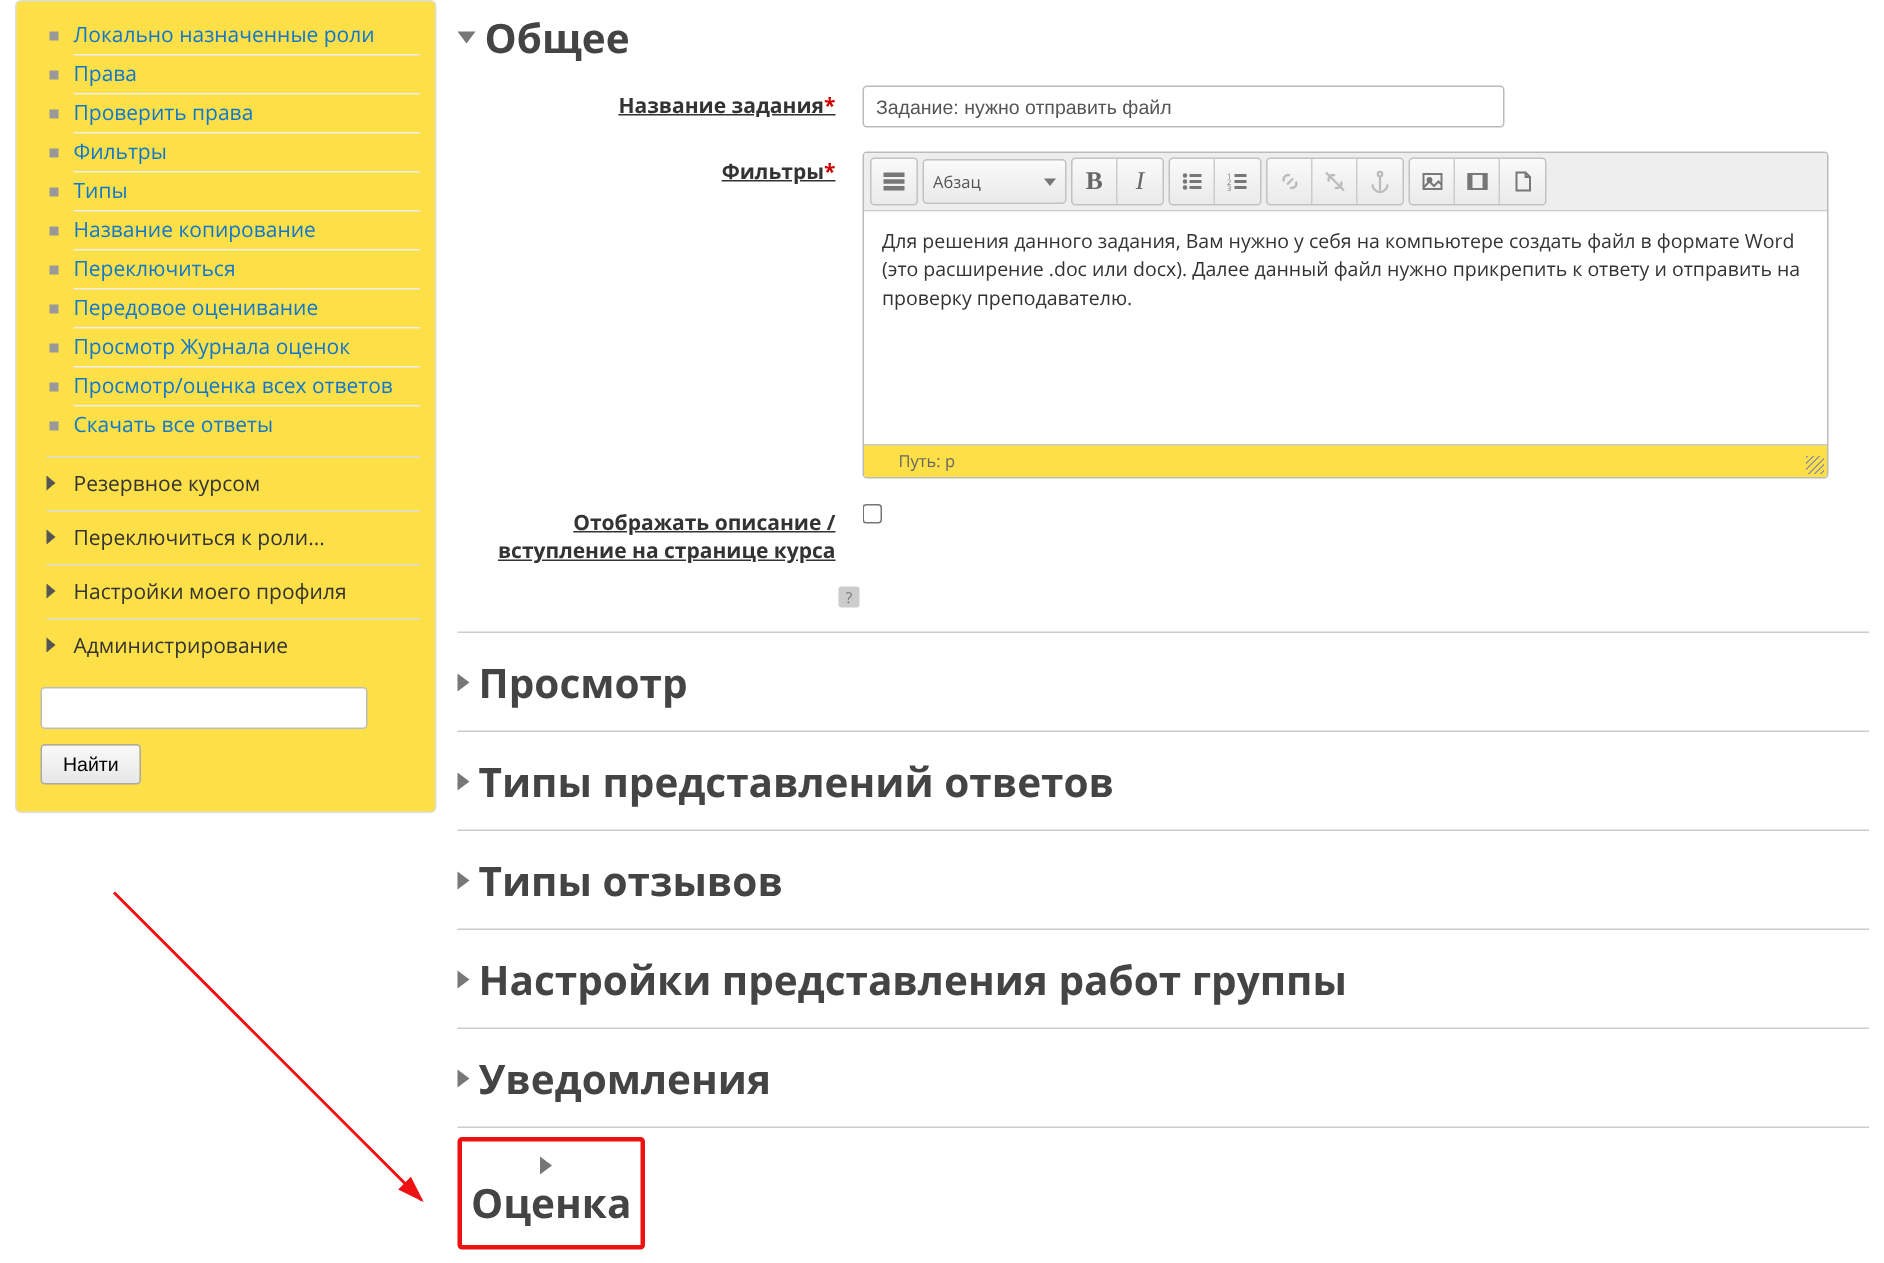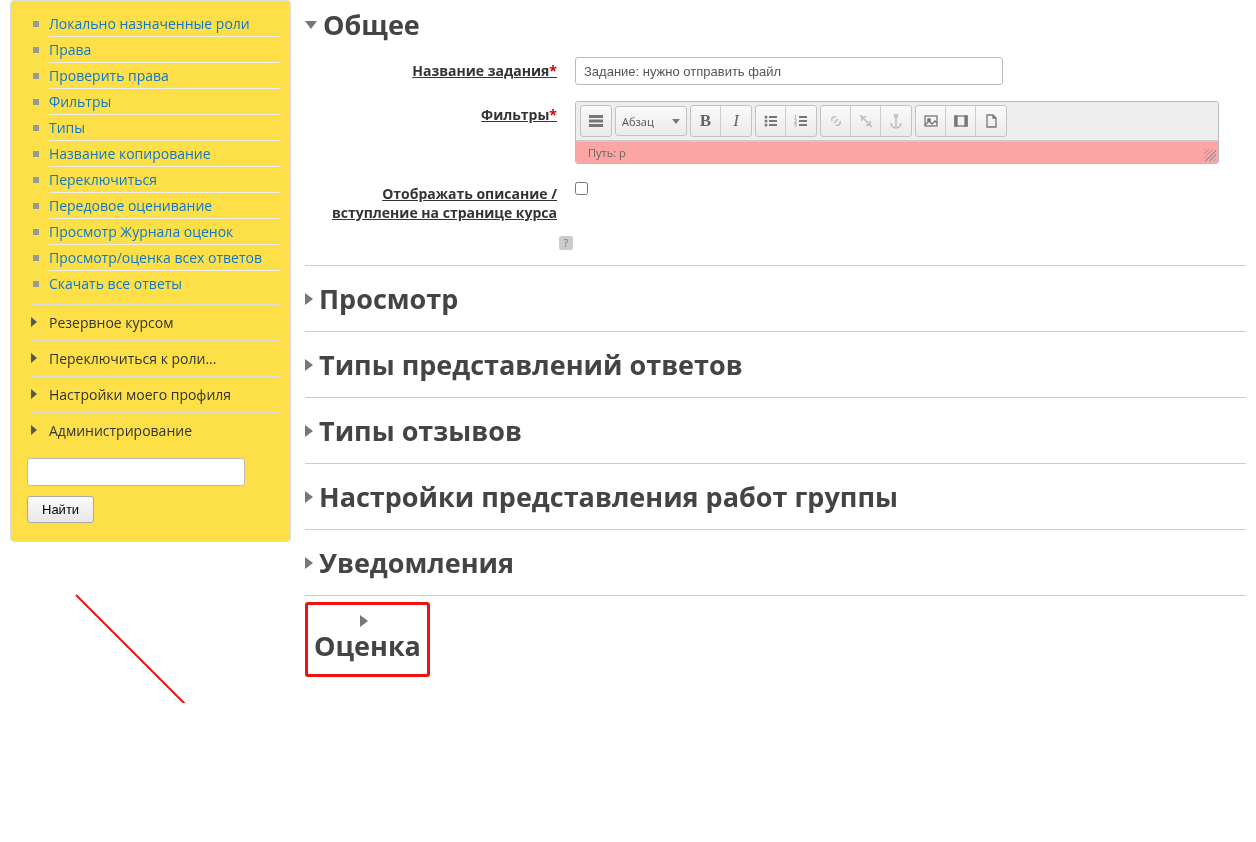--- a/index.html
+++ b/index.html
@@ -29,24 +29,24 @@
 .form-label { width: 270px; text-align: right; padding-right: 18px; font-size: 14px; font-weight: 700; color: #333; padding-top: 4px; text-decoration: underline; }
 .req { color: #cc0000; }
 .form-field { flex: 1; }
 .text-input { width: 428px; height: 28px; border: 1px solid #bbb; border-radius: 3px; padding: 0 8px; font-size: 13px; color: #555; }
 .editor { width: 644px; border: 1px solid #bbb; border-radius: 3px; overflow: hidden; }
 .toolbar { background: #eee; border-bottom: 1px solid #ccc; padding: 3px 4px; display: flex; align-items: center; gap: 3px; }
 .tb-group { display: flex; border: 1px solid #c2c2c2; border-radius: 3px; overflow: hidden; background: linear-gradient(#fafafa,#eaeaea); }
 .tb-btn { width: 30px; height: 30px; display: flex; align-items: center; justify-content: center; border-right: 1px solid #ccc; cursor: pointer; color: #666; font-size: 14px; }
 .tb-btn:last-child { border-right: none; }
 .tb-btn.dim { color: #bbb; }
-.tb-select { display: flex; align-items: center; justify-content: space-between; width: 72px; height: 30px; border: 1px solid #c2c2c2; border-radius: 3px; background: linear-gradient(#fafafa,#eaeaea); padding: 3px 6px; font-size: 11px; color: #555; cursor: pointer; }
+.tb-select { display: flex; align-items: center; justify-content: space-between; width: 96px; height: 30px; border: 1px solid #c2c2c2; border-radius: 3px; background: linear-gradient(#fafafa,#eaeaea); padding: 3px 6px; font-size: 11px; color: #555; cursor: pointer; }
 .tb-select .caret { width: 0; height: 0; border-left: 4px solid transparent; border-right: 4px solid transparent; border-top: 5px solid #777; }
 .editor-body { padding: 10px 12px; min-height: 155px; font-size: 13px; color: #333; line-height: 1.45; background: #fff; }
-.editor-path { background: #fca5a5; border-top: 1px solid #ccc; font-size: 11px; color: #666; padding: 3px 12px; position: relative; }
+.editor-path { background: #fde047; border-top: 1px solid #ccc; font-size: 11px; color: #666; padding: 3px 23px; position: relative; }
 .resize-grip { position: absolute; right: 2px; bottom: 2px; width: 12px; height: 12px; background: repeating-linear-gradient(135deg,#999 0,#999 1px,transparent 1px,transparent 3px); }
 .checkbox { width: 13px; height: 13px; }
 .help-icon { display: inline-block; width: 14px; height: 14px; background: #ccc; color: #777; font-size: 10px; text-align: center; line-height: 14px; border-radius: 2px; margin-top: 6px; margin-left: 254px; }
 .highlight-box { border: 3px solid #e11; border-radius: 3px; padding: 2px 6px; display: inline-flex; align-items: center; }
 .arrow-annot { position: absolute; pointer-events: none; }
 svg.icon { width: 16px; height: 16px; display: block; }
 </style>
 </head>
 <body>
 
@@ -172,20 +172,21 @@
                         <rect x="12" y="3" width="2" height="10" fill="#777"></rect>
                       </svg>
                   </div>
                   <div class="tb-btn">
                     <svg class="icon" viewBox="0 0 16 16" fill="none" stroke="#777" stroke-width="1.3">
                         <path d="M4 2 L10 2 L13 5 L13 14 L4 14 Z M10 2 L10 5 L13 5"></path>
                       </svg>
                   </div>
                 </div>
               </div>
+              <div class="editor-body">Для решения данного задания, Вам нужно у себя на компьютере создать файл в формате Word (это расширение .doc или docx). Далее данный файл нужно прикрепить к ответу и отправить на проверку преподавателю.</div>
               <div class="editor-path">
                 <span>Путь: p</span>
                 <span class="resize-grip"></span>
               </div>
             </div>
           </div>
         </div>
 
         <div class="form-row">
           <div class="form-label">

